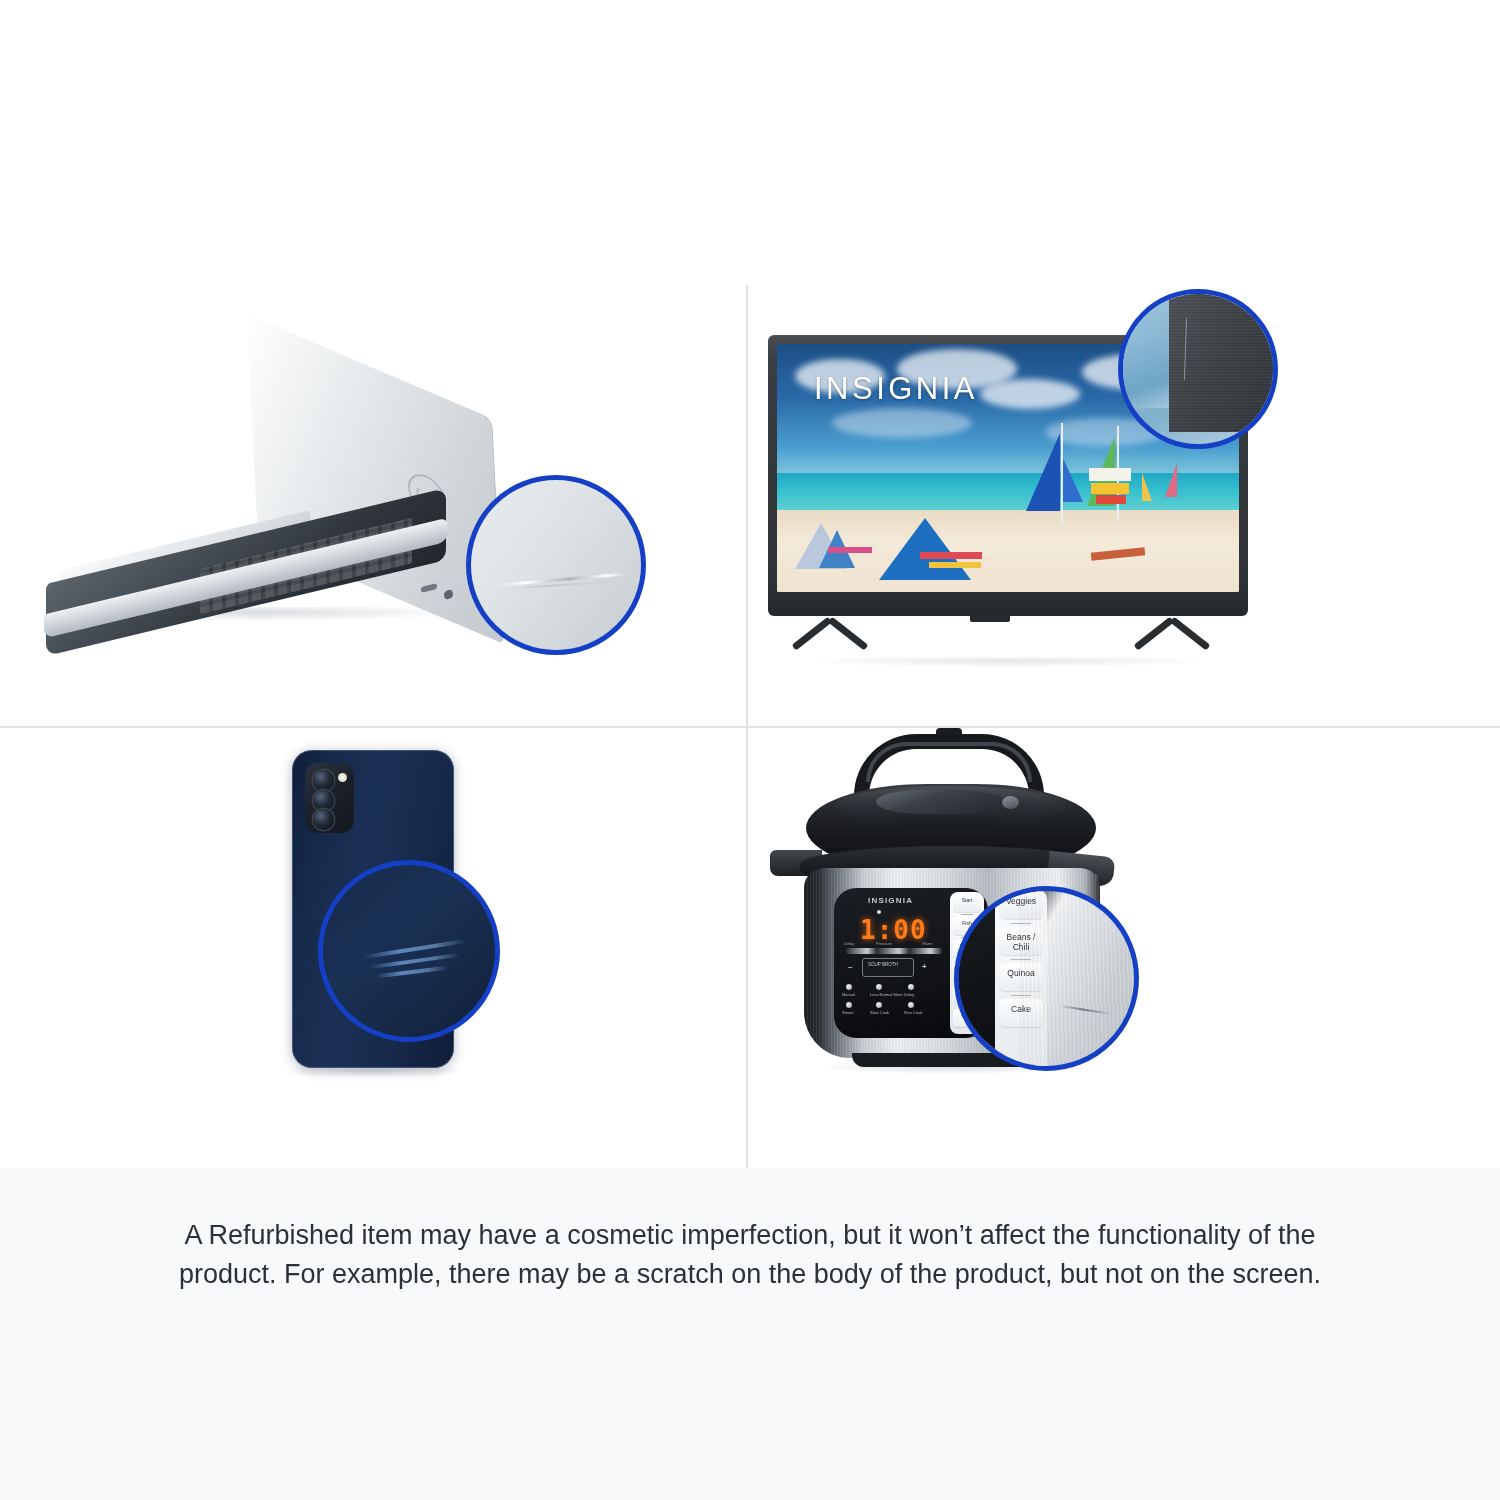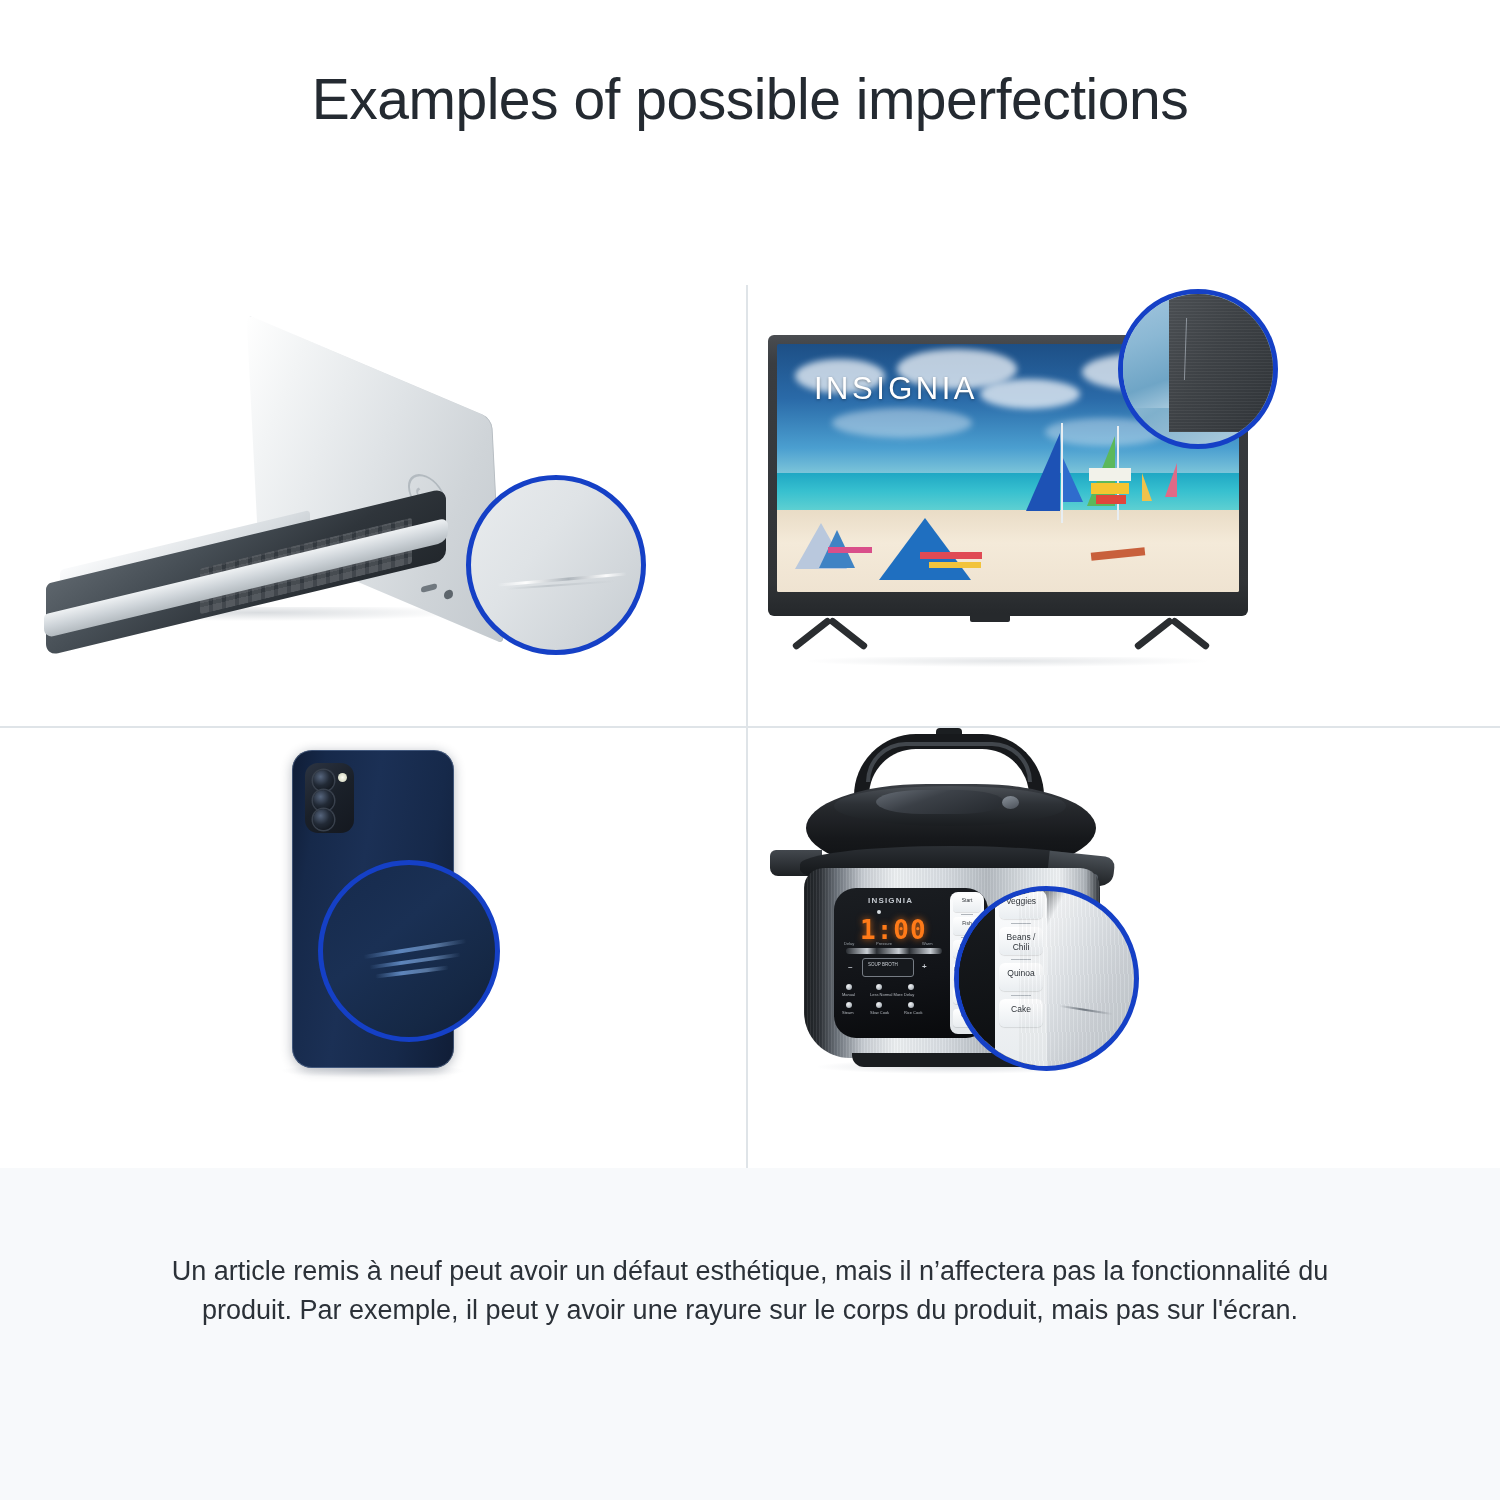--- a/index.html
+++ b/index.html
@@ -606,21 +606,20 @@
     font-weight: 300;
     line-height: 1.46;
     color: #2b3138;
   }
   .footer-p.second { margin-top: 36px; }
 </style>
 </head>
 <body>
 
 <div class="header">
-  <div class="header-line">Examples of possible imperfections</div>
 </div>
 
 <div class="grid">
 
   <div class="vdiv"></div>
   <div class="hdiv"></div>
 
   <div class="cell cell-tl">
     <div class="stage">
       <div class="lt-shadow"></div>
@@ -810,14 +809,14 @@
         </div>
         <div class="ck-grain"></div>
         <div class="ck-scratch"></div>
       </div>
 
     </div>
   </div>
 </div>
 
 <div class="footer">
-  <p class="footer-p second">Un article remis à neuf peut avoir un défaut esthétique, mais il n’affectera pas la fonctionnalité du produit. Par exemple, il peut y avoir une rayure sur le corps du produit, mais pas sur l'écran.</p>
+  <p class="footer-p">A Refurbished item may have a cosmetic imperfection, but it won’t affect the functionality of the product. For example, there may be a scratch on the body of the product, but not on the screen.</p>
 </div>
 
 </body></html>

